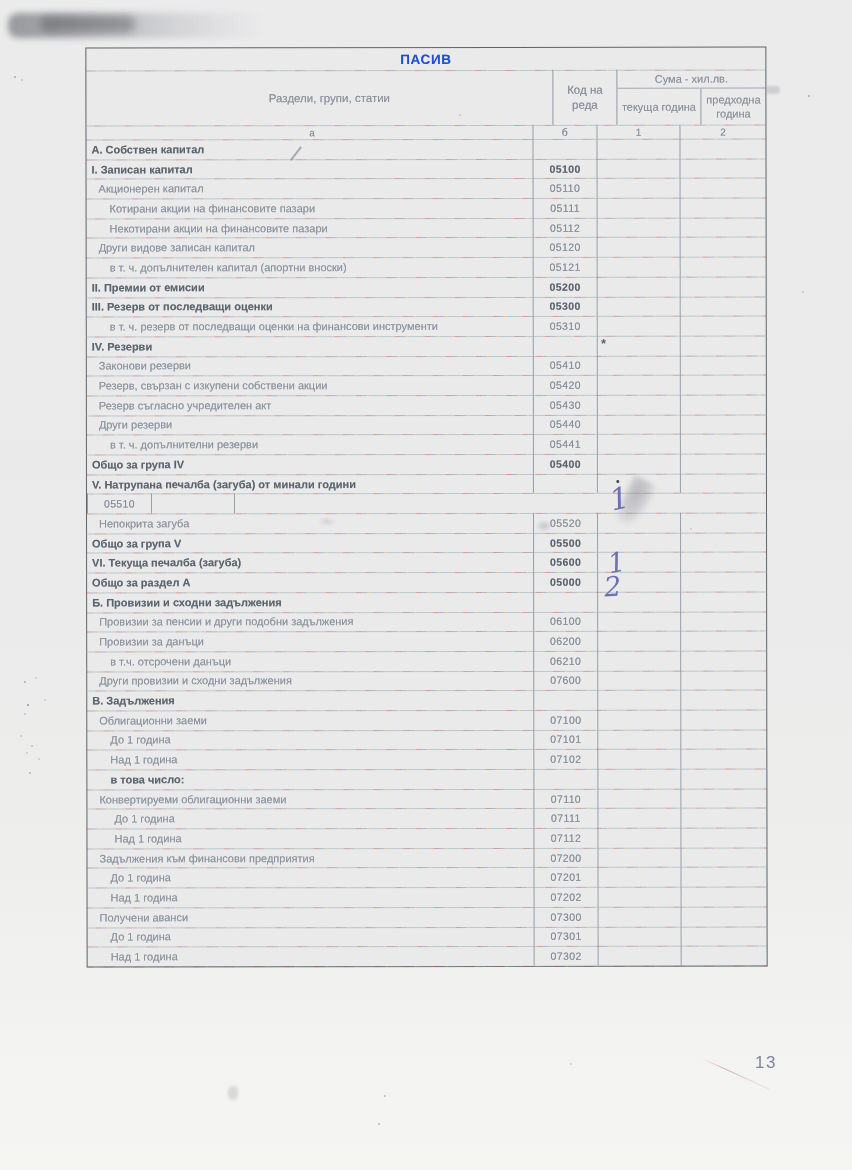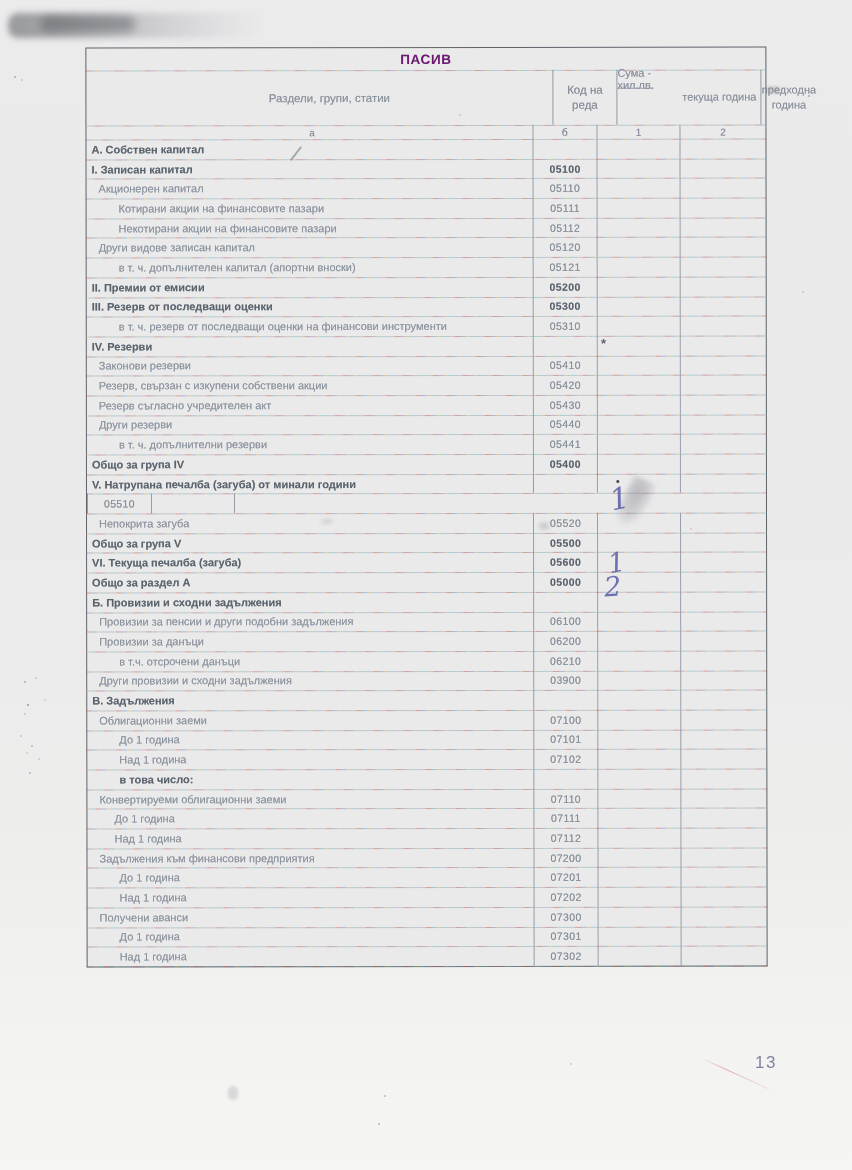--- a/index.html
+++ b/index.html
@@ -14,46 +14,46 @@
   .trow{display:flex;position:relative;box-sizing:border-box;}
   .sep::after{content:"";position:absolute;left:-1px;right:-1px;bottom:-1px;height:1px;z-index:2;
      background:repeating-linear-gradient(90deg,
         rgba(190,100,90,.55) 0 6px, rgba(100,140,195,.50) 6px 11px,
         rgba(215,165,95,.55) 11px 15px, rgba(110,175,190,.50) 15px 22px,
         rgba(150,150,165,.45) 22px 30px);}
   .sep:nth-child(2n)::after{background-position:9px 0;}
   .sep:nth-child(3n)::after{background-position:17px 0;}
 
   .title-row{height:22px;display:flex;align-items:center;justify-content:center;}
-  .title-row span{font-size:13.5px;font-weight:bold;color:#701a75;letter-spacing:.6px;}
+  .title-row span{font-size:13.5px;font-weight:bold;color:#1d4ed8;letter-spacing:.6px;}
 
   .header-row{height:55px;}
   .h-label{flex:0 0 446px;display:flex;align-items:center;justify-content:center;
            font-size:11.5px;color:#8a919b;padding-left:20px;}
   .h-code{flex:0 0 64px;border-left:1px solid rgba(128,138,152,.85);display:flex;align-items:center;
           justify-content:center;text-align:center;font-size:11.5px;color:#858c97;line-height:1.3;padding:0 6px;box-sizing:border-box;}
-  .h-sum{flex:1;border-left:1px solid rgba(128,138,152,.85);display:flex;flex-direction:row;}
+  .h-sum{flex:1;border-left:1px solid rgba(128,138,152,.85);display:flex;flex-direction:column;}
   .h-sum-top{height:18px;display:flex;align-items:center;justify-content:center;font-size:11px;
              color:#8a919b;border-bottom:1px solid rgba(130,140,155,.7);}
   .h-sum-split{flex:1;display:flex;}
   .h-cur,.h-prev{display:flex;align-items:center;justify-content:center;text-align:center;
                  font-size:11px;line-height:1.3;color:#8a919b;}
-  .h-cur{flex:0 0 83px;padding-left:24px;}
+  .h-cur{flex:0 0 83px;}
   .h-prev{flex:1;border-left:1px solid rgba(128,138,152,.85);}
 
   .sub-row{height:14px;font-size:10px;color:#868d97;}
   .sub-row .c{display:flex;align-items:center;justify-content:center;}
 
   .row{height:19.7px;font-size:11px;color:#8b939d;}
   .row.bold{font-weight:bold;color:#5b646c;}
   .row.bold .code{color:#59626a;}
   .c{box-sizing:border-box;display:flex;align-items:center;}
   .c.label{flex:0 0 446px;padding-left:5px;white-space:nowrap;overflow:hidden;}
   .ind1 .label{padding-left:12px;}
-  .ind2 .label{padding-left:32px;}
+  .ind2 .label{padding-left:23px;}
   .ind3 .label{padding-left:27px;}
   .c.code{flex:0 0 64px;border-left:1px solid rgba(128,138,152,.8);justify-content:center;
           font-size:10.5px;color:#828b95;letter-spacing:.4px;}
   .c.cur{flex:0 0 83px;border-left:1px solid rgba(124,134,150,.75);}
   .c.prev{flex:1;border-left:1px solid rgba(124,134,150,.75);}
 
   
   .hw{position:absolute;font-family:"DejaVu Serif", serif;font-style:italic;color:#5d61a8;
       opacity:.88;z-index:5;line-height:1;}
   .hw1{left:610px;top:484px;font-size:30px;transform:rotate(-12deg);}
@@ -306,21 +306,21 @@
           <div class="c prev"></div>
         </div>
         <div class="trow sep row ind2">
           <div class="c label">в т.ч. отсрочени данъци</div>
           <div class="c code">06210</div>
           <div class="c cur"></div>
           <div class="c prev"></div>
         </div>
         <div class="trow sep row ind1">
           <div class="c label">Други провизии и сходни задължения</div>
-          <div class="c code">03900</div>
+          <div class="c code">07600</div>
           <div class="c cur"></div>
           <div class="c prev"></div>
         </div>
         <div class="trow sep row ind0 bold">
           <div class="c label">В. Задължения</div>
           <div class="c code"></div>
           <div class="c cur"></div>
           <div class="c prev"></div>
         </div>
         <div class="trow sep row ind1">

